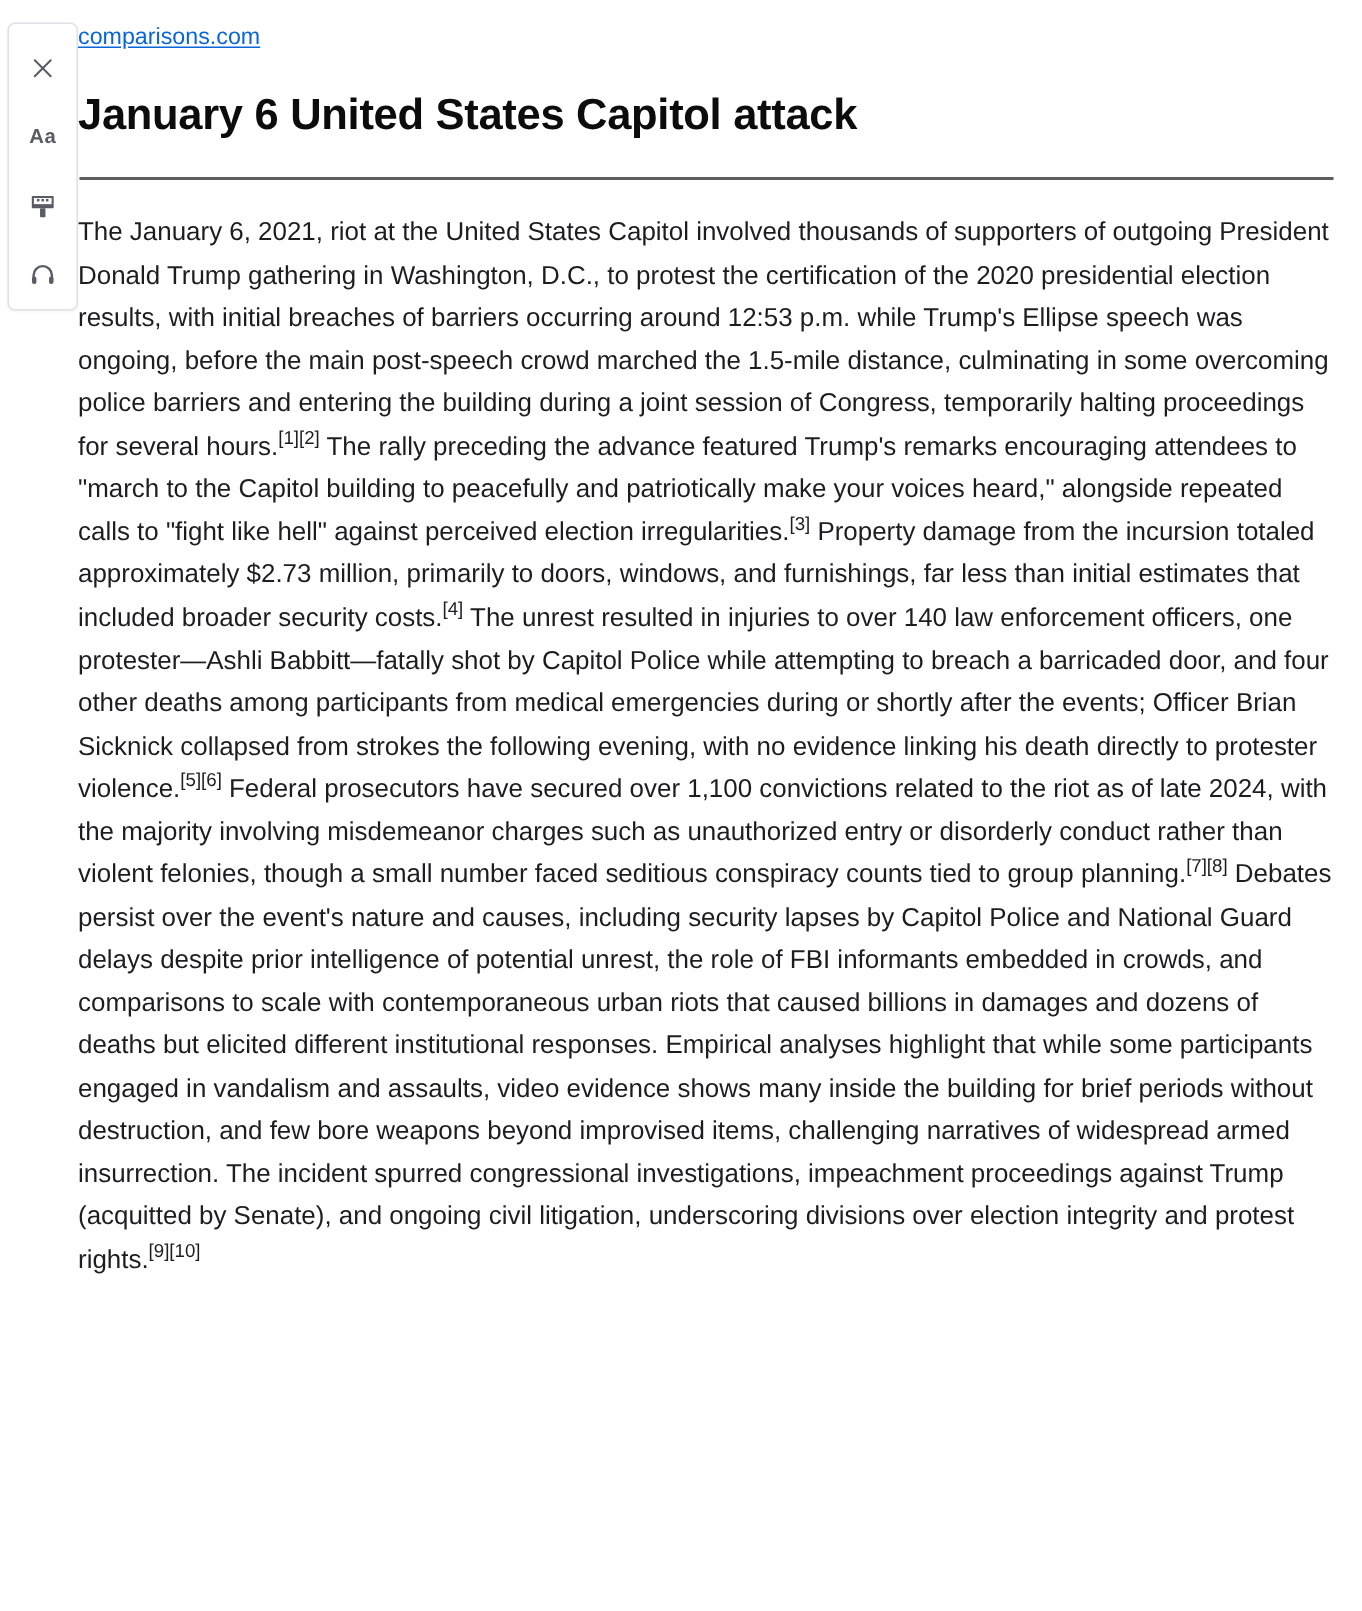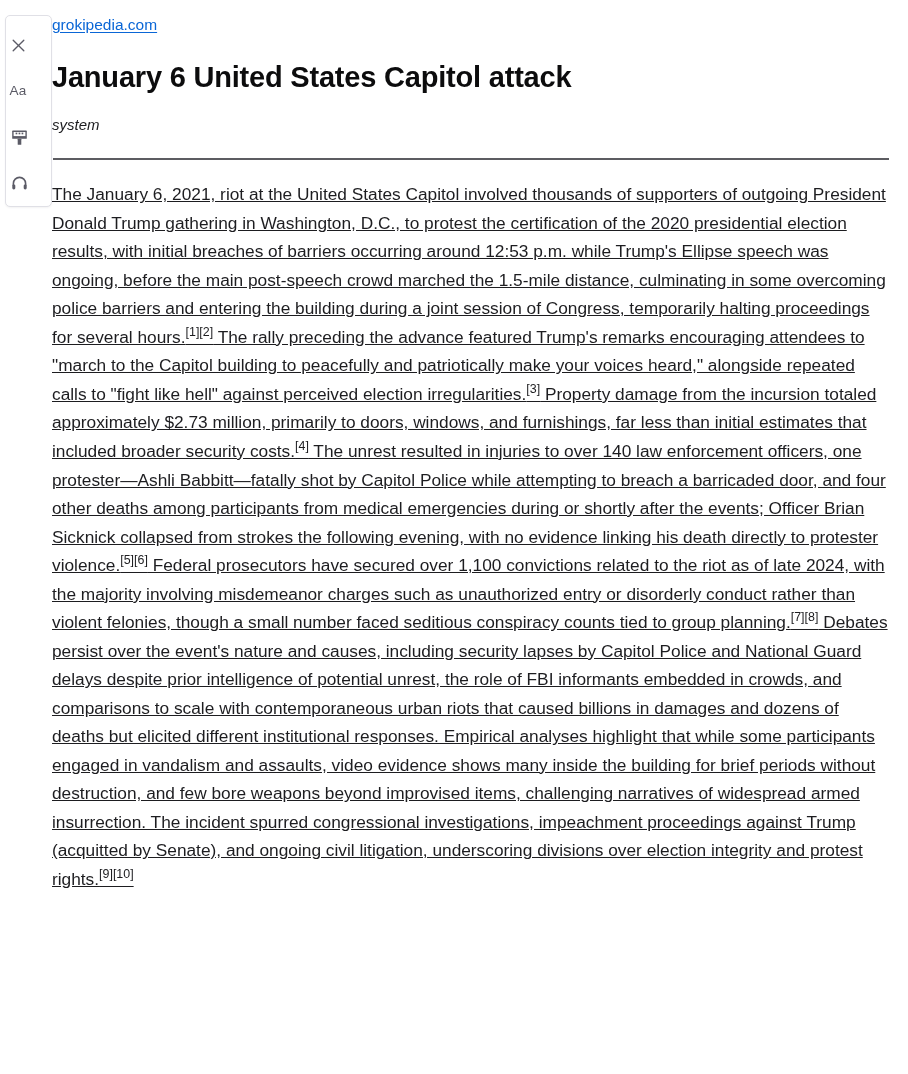--- a/index.html
+++ b/index.html
@@ -35,25 +35,27 @@
     padding-top: 6px;
     box-shadow: 0 1px 2px rgba(58,57,68,0.06);
     z-index: 5;
   }
   .tb-btn {
     width: 38px;
     height: 38px;
     margin: 5px 0;
     display: flex;
     align-items: center;
+    justify-content: center;
     border: none;
     background: transparent;
     border-radius: 4px;
     cursor: pointer;
     padding: 0;
+    font-weight: bold;
   }
   .tb-btn svg { display: block; }
   .tb-icon-stroke { fill: none; stroke: #5b5b66; stroke-width: 1.35; stroke-linecap: round; stroke-linejoin: round; }
   .tb-icon-fill { fill: #5b5b66; }
   .aa-glyph {
     font-family: "Liberation Sans", sans-serif;
     font-size: 13.5px;
     color: #5b5b66;
     letter-spacing: 0.3px;
     line-height: 1;
@@ -117,21 +119,20 @@
   }
 
   #reader-body {
     margin-top: 20px;
     font-family: "Liberation Sans", sans-serif;
     font-size: 17.3px;
     line-height: 1.65;
     color: #1d1d20;
     text-align: left;
     width: 836px;
-    text-decoration: underline;
   }
   #reader-body p { margin: 0; }
   sup.ref {
     font-size: 0.72em;
     line-height: 0;
     vertical-align: super;
     color: #1d1d20;
     cursor: pointer;
   }
 </style>
@@ -173,26 +174,25 @@
         <rect class="tb-icon-fill" x="13.7" y="10.4" width="3.0" height="5.0" rx="1.4"></rect>
       </svg>
     </span>
   </button>
 
 </div>
 
 <div id="reader-content">
 
   <div id="domain-row">
-    <a id="reader-domain" href="#">grokipedia.com</a>
+    <a id="reader-domain" href="#">comparisons.com</a>
   </div>
 
   <h1 id="reader-title">January 6 United States Capitol attack</h1>
 
-  <div id="reader-credits">system</div>
 
 
   <hr id="reader-header-rule">
 
   <div id="reader-body">
     <p id="body-paragraph">The January 6, 2021, riot at the United States Capitol involved thousands of supporters of outgoing President Donald Trump gathering in Washington, D.C., to protest the certification of the 2020 presidential election results, with initial breaches of barriers occurring around 12:53 p.m. while Trump's Ellipse speech was ongoing, before the main post-speech crowd marched the 1.5-mile distance, culminating in some overcoming police barriers and entering the building during a joint session of Congress, temporarily halting proceedings for several hours.<sup class="ref">[1][2]</sup> The rally preceding the advance featured Trump's remarks encouraging attendees to "march to the Capitol building to peacefully and patriotically make your voices heard," alongside repeated calls to "fight like hell" against perceived election irregularities.<sup class="ref">[3]</sup> Property damage from the incursion totaled approximately $2.73 million, primarily to doors, windows, and furnishings, far less than initial estimates that included broader security costs.<sup class="ref">[4]</sup> The unrest resulted in injuries to over 140 law enforcement officers, one protester—Ashli Babbitt—fatally shot by Capitol Police while attempting to breach a barricaded door, and four other deaths among participants from medical emergencies during or shortly after the events; Officer Brian Sicknick collapsed from strokes the following evening, with no evidence linking his death directly to protester violence.<sup class="ref">[5][6]</sup> Federal prosecutors have secured over 1,100 convictions related to the riot as of late 2024, with the majority involving misdemeanor charges such as unauthorized entry or disorderly conduct rather than violent felonies, though a small number faced seditious conspiracy counts tied to group planning.<sup class="ref">[7][8]</sup> Debates persist over the event's nature and causes, including security lapses by Capitol Police and National Guard delays despite prior intelligence of potential unrest, the role of FBI informants embedded in crowds, and comparisons to scale with contemporaneous urban riots that caused billions in damages and dozens of deaths but elicited different institutional responses. Empirical analyses highlight that while some participants engaged in vandalism and assaults, video evidence shows many inside the building for brief periods without destruction, and few bore weapons beyond improvised items, challenging narratives of widespread armed insurrection. The incident spurred congressional investigations, impeachment proceedings against Trump (acquitted by Senate), and ongoing civil litigation, underscoring divisions over election integrity and protest rights.<sup class="ref">[9][10]</sup></p>
   </div>
 
 </div>
 

